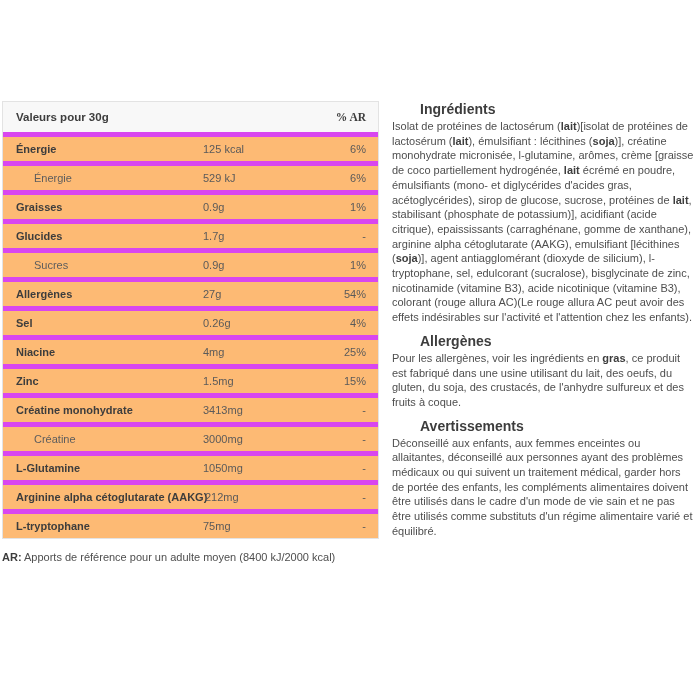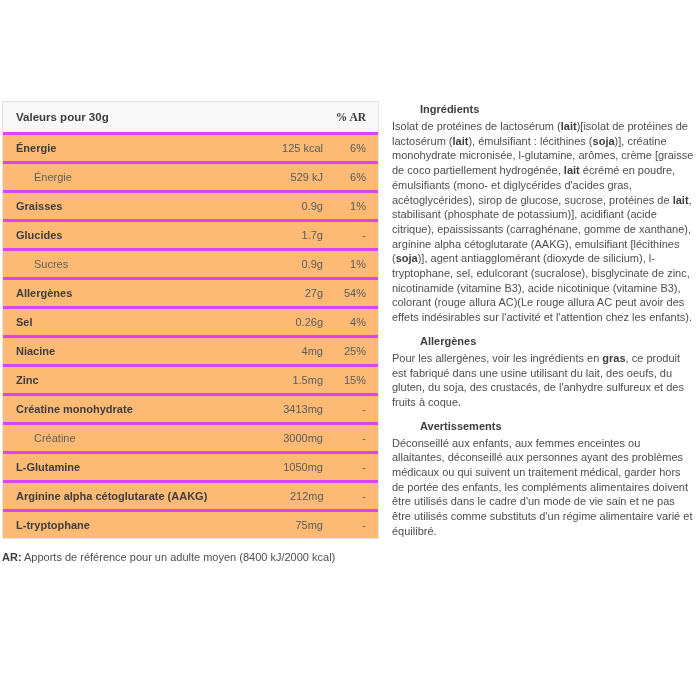--- a/index.html
+++ b/index.html
@@ -31,39 +31,39 @@
     font-size: 11.5px;
     font-weight: bold;
     color: #3d3d3d;
   }
   .thead .cell-label { flex: 1 1 auto; padding-left: 13px; }
   .thead .cell-ar { width: 55px; text-align: right; padding-right: 12px; font-family: Liberation Serif, serif; }
   .trow {
     display: flex;
     align-items: center;
     height: 29px;
-    border-top: 3px solid #d946ef;
+    border-top: 5px solid #d946ef;
     font-size: 11px;
     white-space: nowrap;
   }
   .trow .cell-label {
     flex: 1 1 auto;
     min-width: 0;
     padding-left: 13px;
     font-weight: bold;
     color: #3d3d3d;
   }
   .trow.sub .cell-label {
     padding-left: 31px;
     font-weight: normal;
     color: #5d5d5d;
   }
   .trow .cell-value {
     width: 120px;
-    text-align: right;
+    text-align: left;
     color: #5a5a5a;
   }
   .trow .cell-ar {
     width: 55px;
     text-align: right;
     padding-right: 12px;
     color: #5a5a5a;
   }
   .footnote {
     margin-top: 12px;
@@ -77,21 +77,21 @@
     position: absolute;
     left: 392px; top: 102px;
     width: 303px;
     font-size: 11px;
     line-height: 14.7px;
     color: #4e4e4e;
   }
   .info .section { margin: 0 0 9px 0; }
   .info h3 {
     margin: 0 0 2px 0;
-    font-size: 11px;
+    font-size: 14px;
     line-height: 15px;
     font-weight: bold;
     color: #3d3d3d;
     padding-left: 28px;
   }
   .info p { margin: 0; }
   .info b { color: #3d3d3d; }
 </style>
 </head>
 <body>

